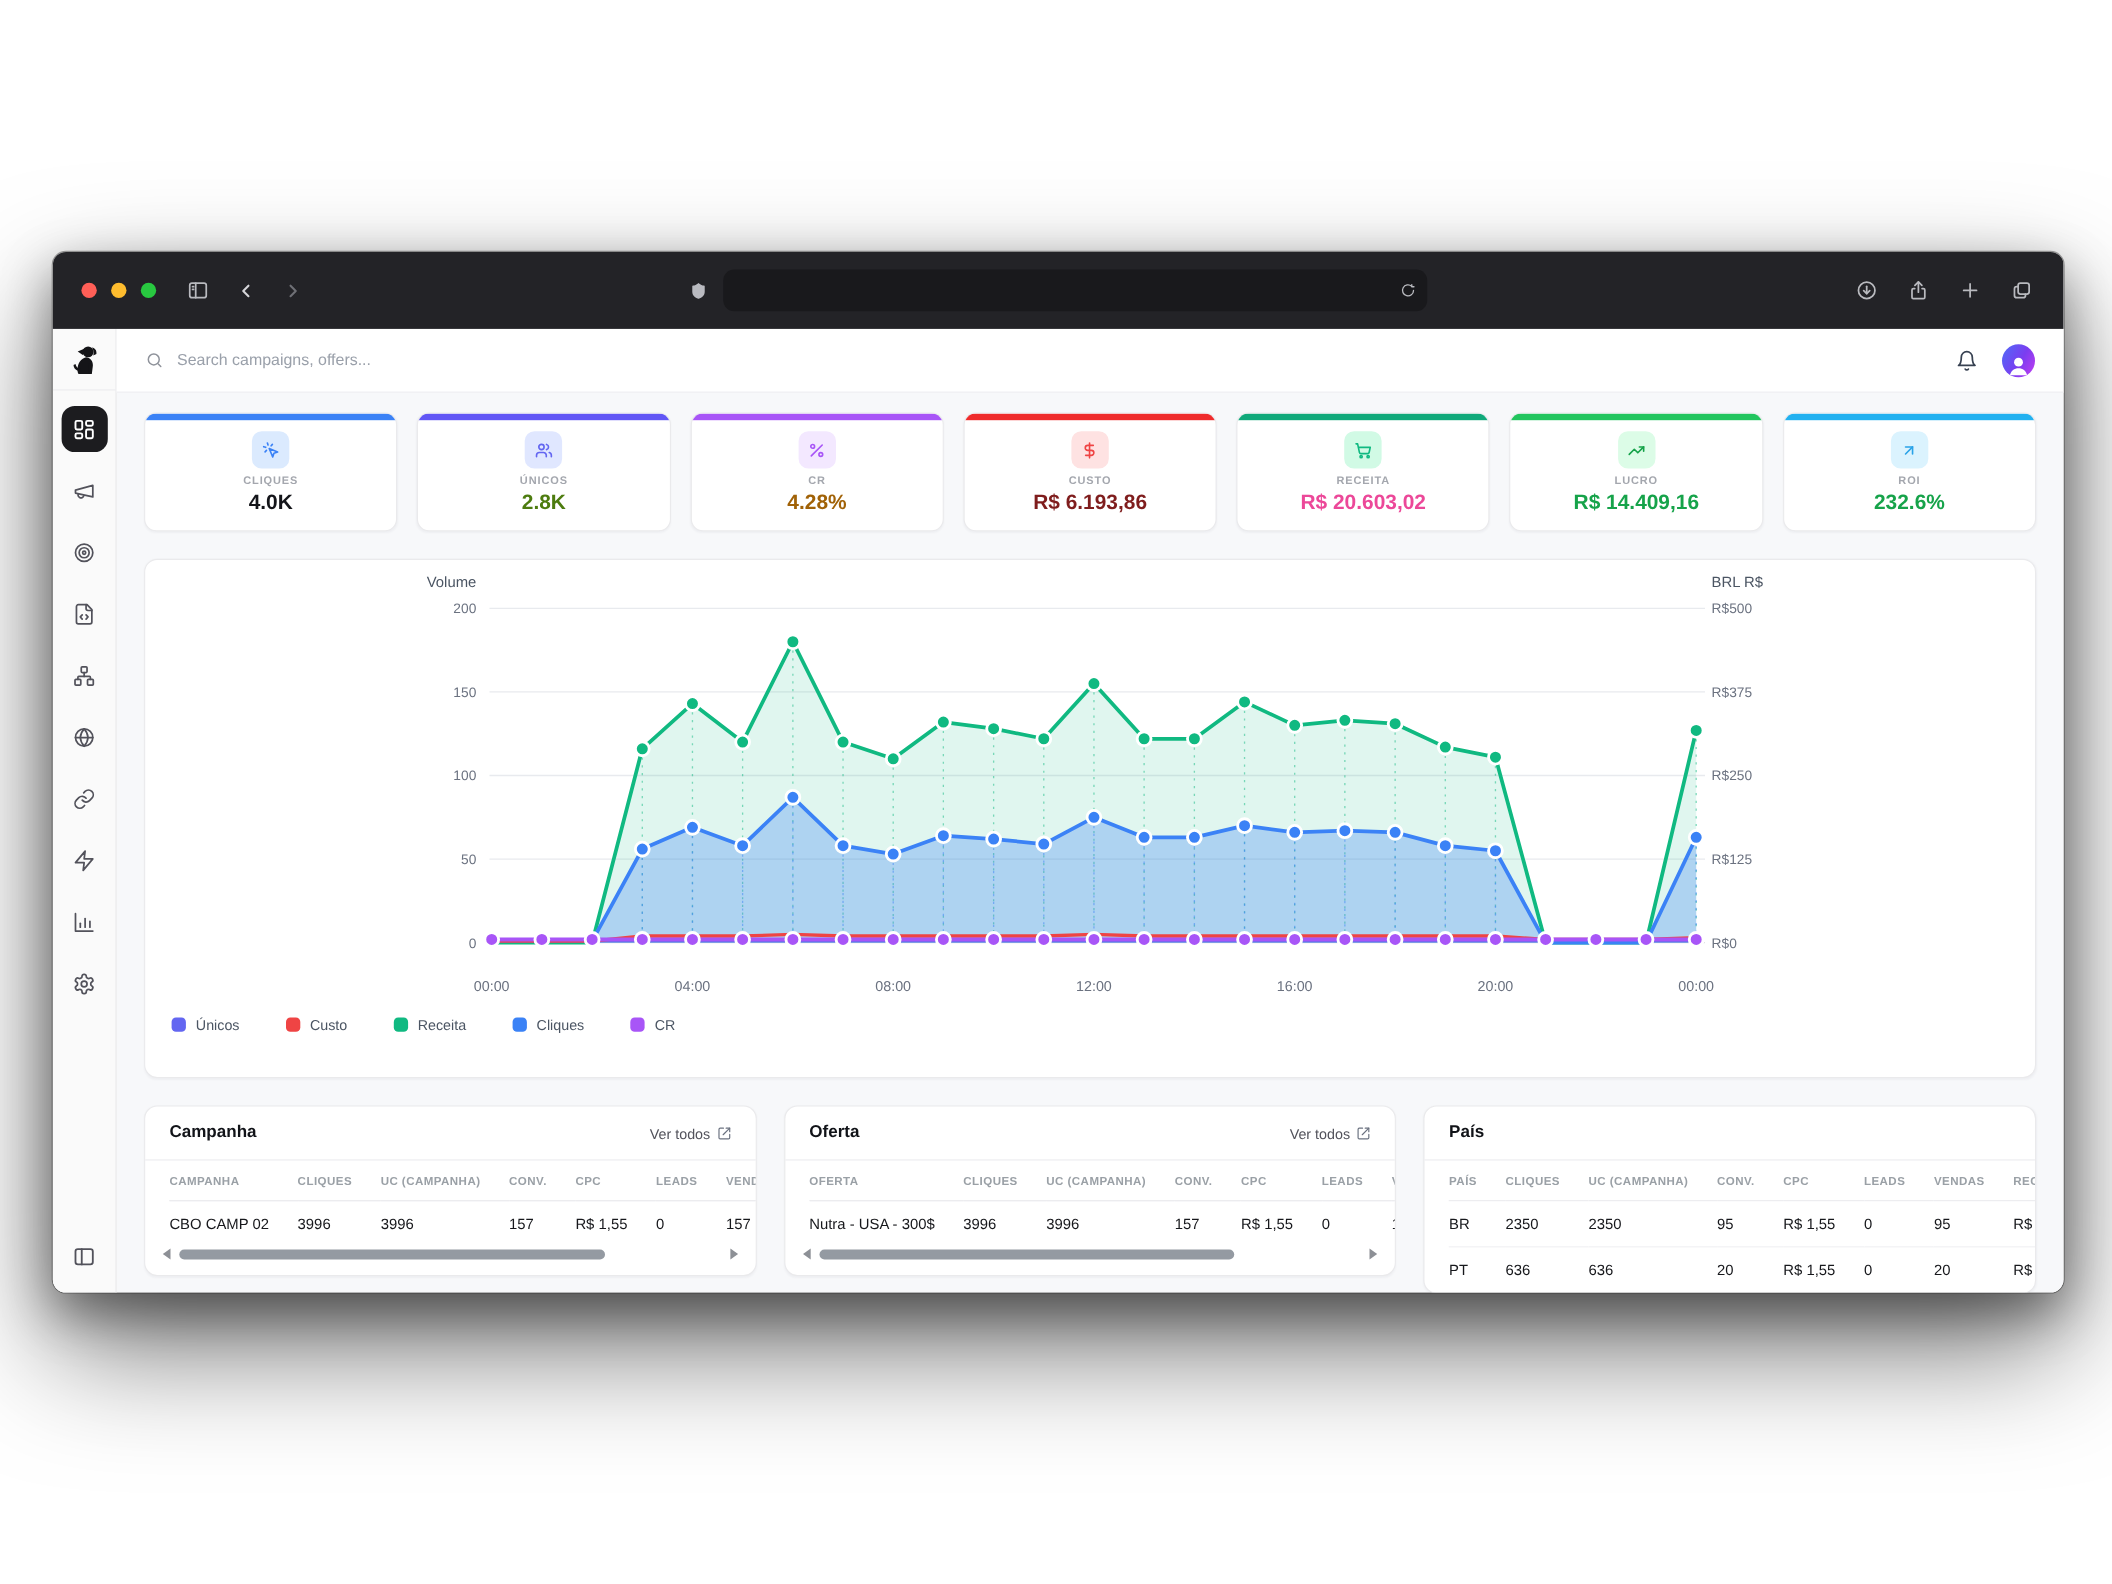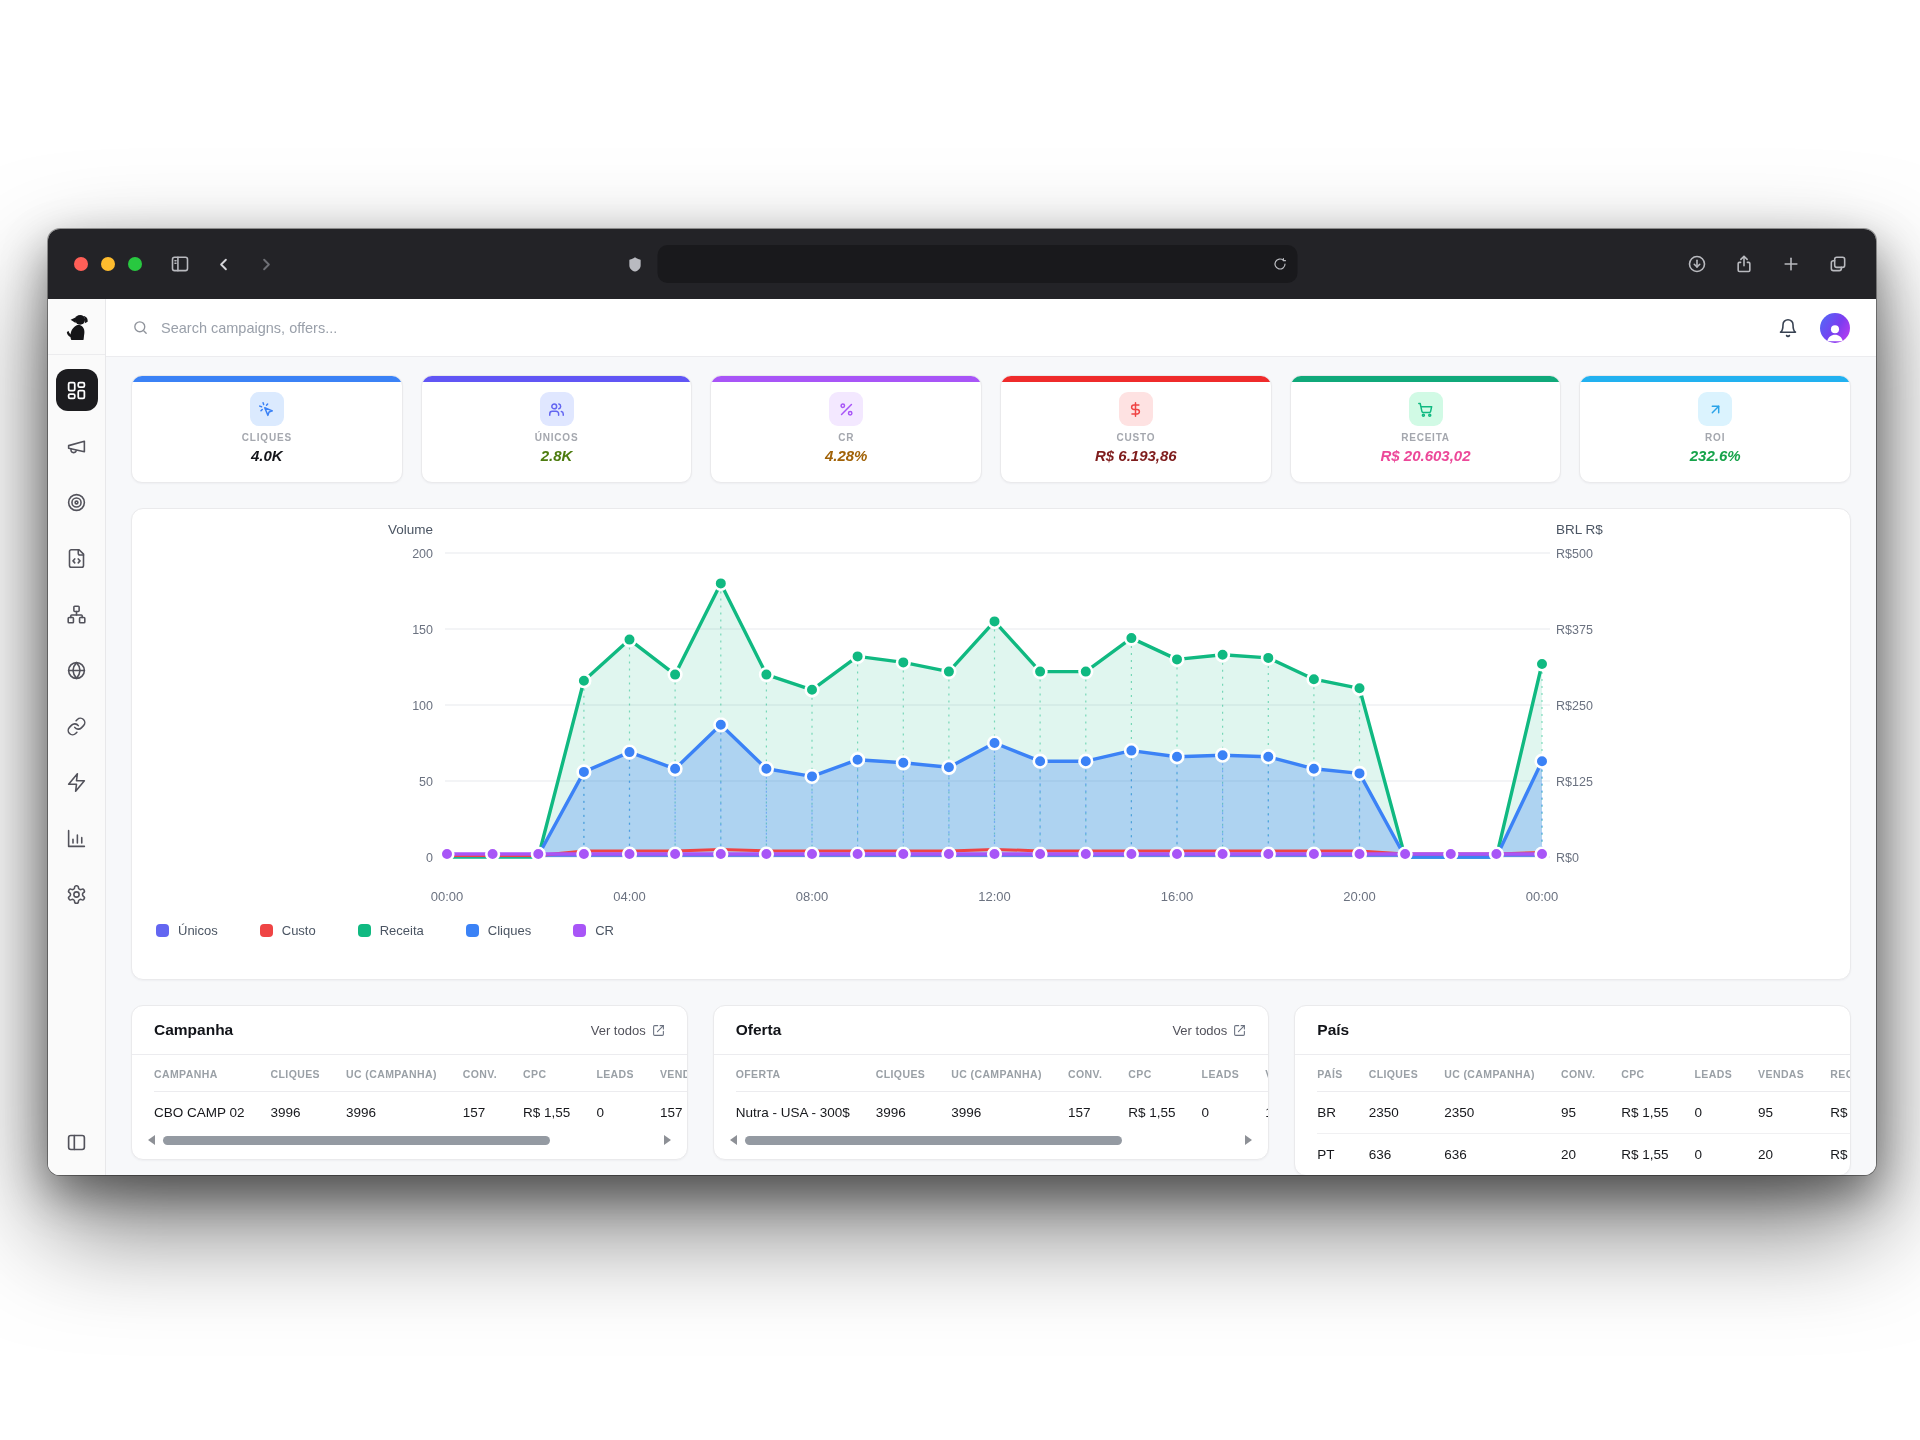--- a/index.html
+++ b/index.html
@@ -41,21 +41,21 @@
   .avatar { width:30px; height:30px; border-radius:50%; background:linear-gradient(120deg,#4f6cf7 0%,#7b3df0 55%,#c43df0 100%); display:flex; align-items:flex-end; justify-content:center; overflow:hidden; }
 
   .content { flex:1; padding:18px 25px 0; overflow:hidden; }
 
   
   .kpi-row { display:flex; gap:18px; }
   .kpi { flex:1; background:#ffffff; border:1px solid #eaeaec; border-radius:11px; overflow:hidden; box-shadow:0 1px 2px rgba(16,24,40,.04); height:108px; text-align:center; }
   .kpi-strip { height:6px; }
   .kpi-tile { width:34px; height:34px; border-radius:9px; margin:10px auto 6px; display:flex; align-items:center; justify-content:center; }
   .kpi-label { font-size:10px; letter-spacing:.8px; color:#a4a7ae; font-weight:700; }
-  .kpi-value { font-size:15px; font-weight:700; color:#14151a; margin-top:4px;font-style:italic; }
+  .kpi-value { font-size:19px; font-weight:700; color:#14151a; margin-top:4px; }
 
   
   .chart-card { margin-top:25px; background:#ffffff; border:1px solid #eaeaec; border-radius:12px; box-shadow:0 1px 2px rgba(16,24,40,.04); height:472px; position:relative; }
   .legend { display:flex; align-items:center; gap:42px; padding:10px 0 0 24px; }
   .legend-item { display:flex; align-items:center; gap:9px; font-size:13px; color:#4b5563; }
   .legend-swatch { width:13px; height:13px; border-radius:4px; }
 
   
   .tables-row { display:flex; gap:25px; margin-top:25px; align-items:flex-start; }
   .tcard { flex:1; background:#ffffff; border:1px solid #eaeaec; border-radius:12px; box-shadow:0 1px 2px rgba(16,24,40,.04); min-width:0; }
@@ -333,20 +333,31 @@
                 <div class="kpi-strip" style="background:#10a97a"></div>
                 <div class="kpi-tile" style="background:#d1fae5">
                   <svg class="icon" width="17" height="17" viewBox="0 0 24 24" fill="none" stroke="#10b981" stroke-width="2.1" stroke-linecap="round" stroke-linejoin="round">
                     <circle cx="9" cy="20" r="1.4"></circle>
                     <circle cx="18" cy="20" r="1.4"></circle>
                     <path d="M2.5 3.5h2l2.4 11.2a1.8 1.8 0 0 0 1.8 1.4h8.8a1.8 1.8 0 0 0 1.76-1.42L20.7 8H5.3"></path>
                   </svg>
                 </div>
                 <div class="kpi-label">RECEITA</div>
                 <div class="kpi-value" style="color:#ec4899">R$ 20.603,02</div>
+              </div>
+              <div class="kpi">
+                <div class="kpi-strip" style="background:#22c55e"></div>
+                <div class="kpi-tile" style="background:#dcfce7">
+                  <svg class="icon" width="17" height="17" viewBox="0 0 24 24" fill="none" stroke="#16a34a" stroke-width="2.1" stroke-linecap="round" stroke-linejoin="round">
+                    <path d="M21.5 7.5 14 15l-4.5-4.5L3 17"></path>
+                    <path d="M16 7.5h5.5V13"></path>
+                  </svg>
+                </div>
+                <div class="kpi-label">LUCRO</div>
+                <div class="kpi-value" style="color:#16a34a">R$ 14.409,16</div>
               </div>
               <div class="kpi">
                 <div class="kpi-strip" style="background:#22b1f0"></div>
                 <div class="kpi-tile" style="background:#dbf3fe">
                   <svg class="icon" width="17" height="17" viewBox="0 0 24 24" fill="none" stroke="#2aa3e8" stroke-width="2.1" stroke-linecap="round" stroke-linejoin="round">
                     <path d="M7.5 7.5h9v9"></path>
                     <path d="m7.5 16.5 9-9"></path>
                   </svg>
                 </div>
                 <div class="kpi-label">ROI</div>

